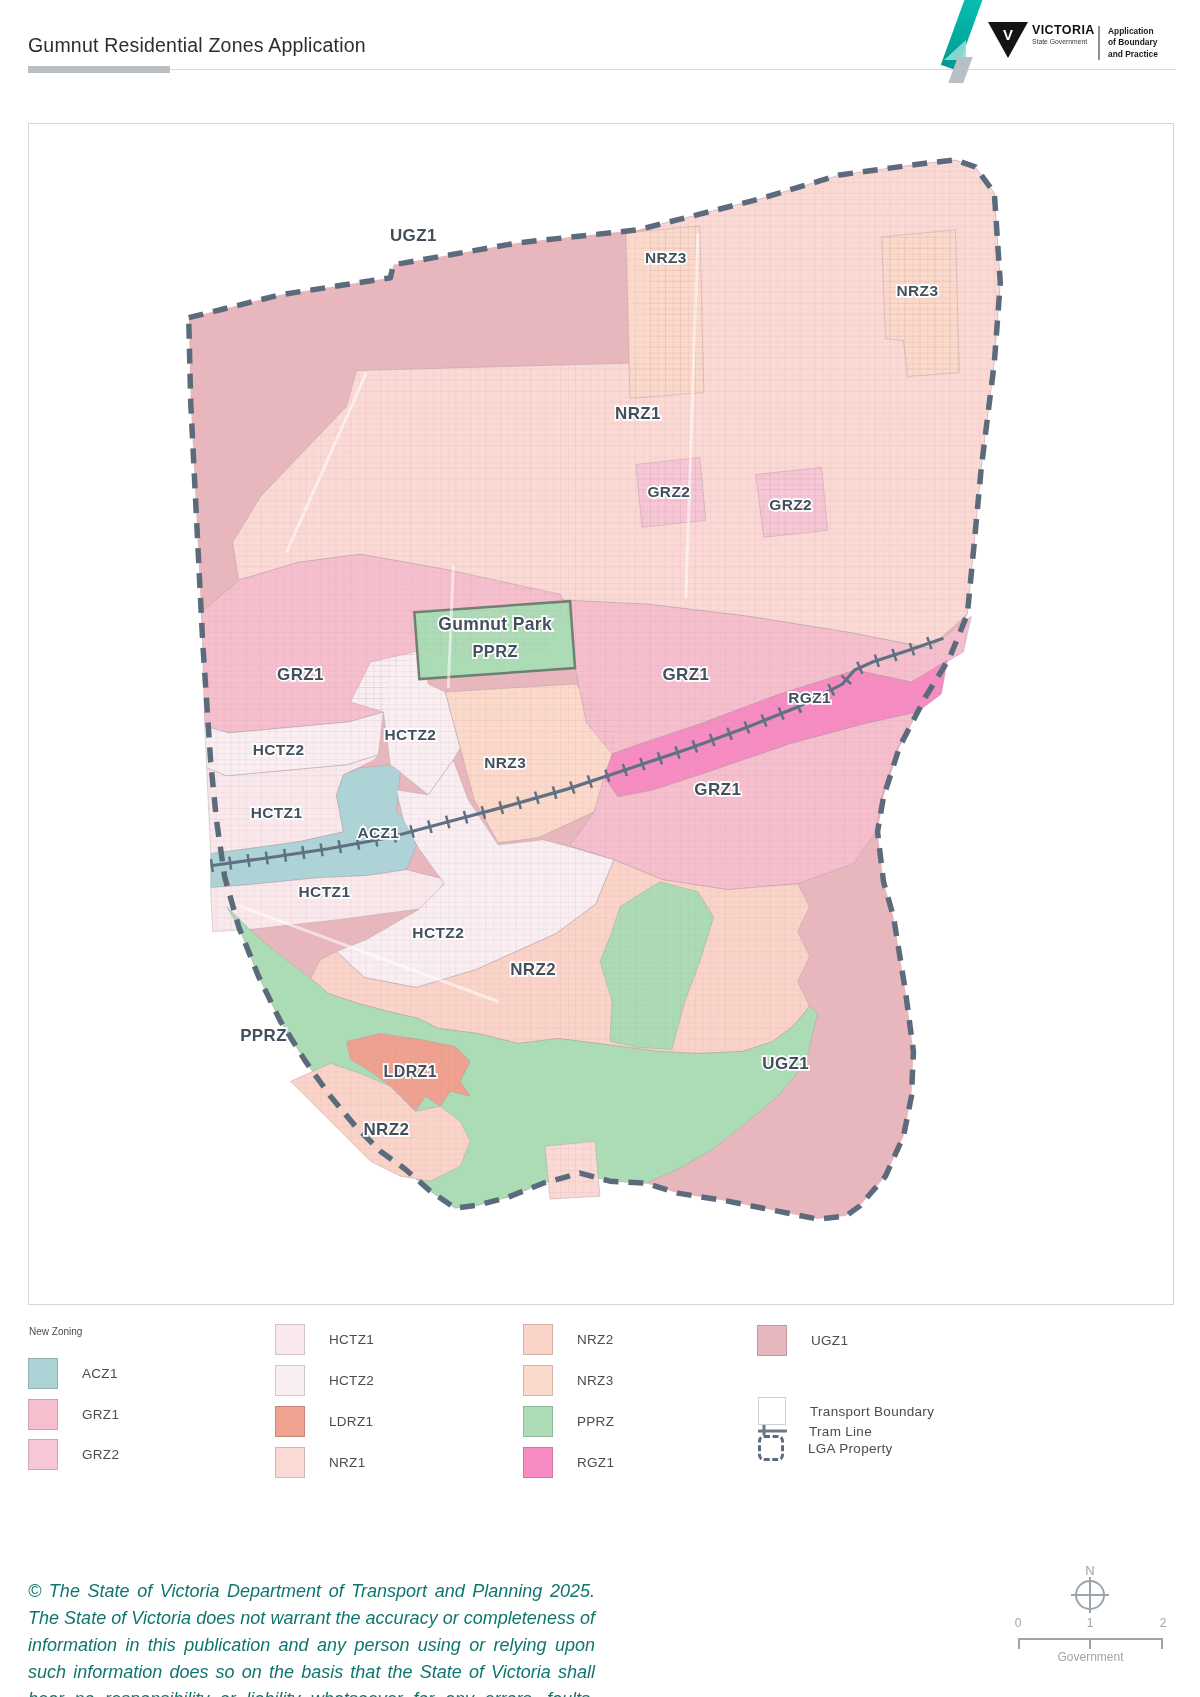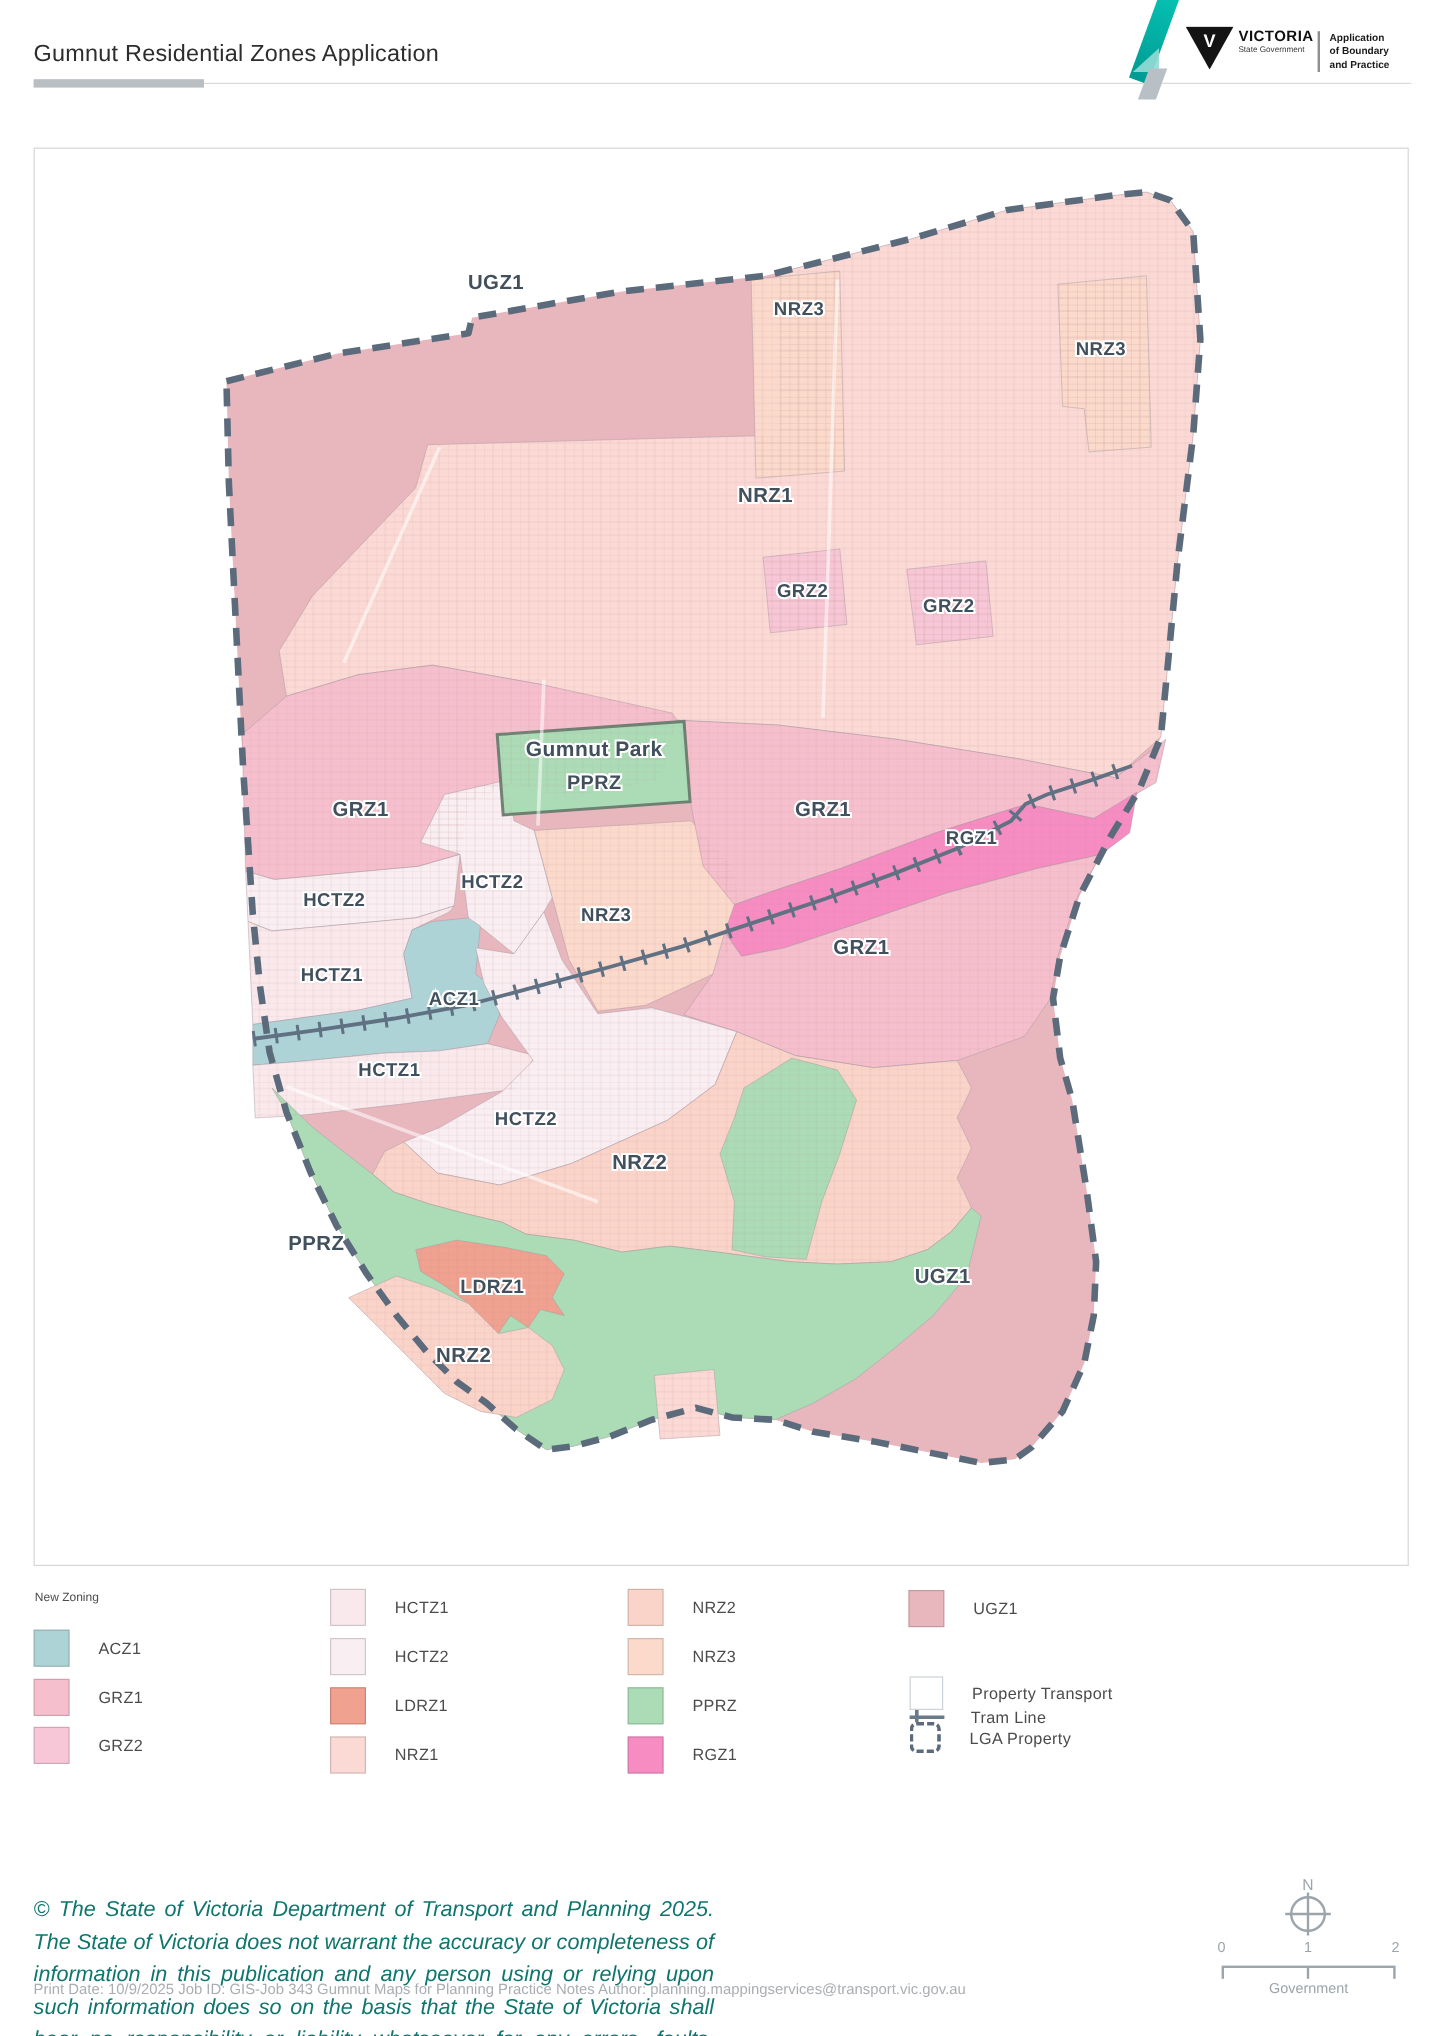--- a/index.html
+++ b/index.html
@@ -215,21 +215,21 @@
     </div>
   <div class="li" style="left:755px;top:1422px">
     <svg width="34" height="18">
       <line x1="3" y1="9" x2="32" y2="9" stroke="#6b7a88" stroke-width="3"></line>
       <line x1="9" y1="2" x2="9" y2="16" stroke="#6b7a88" stroke-width="3"></line>
     </svg>
     <span class="ll" style="margin-left:-4px">Tram Line</span>
     </div>
   <div class="li" style="left:758px;top:1397px">
     <span class="sw sw-prop"></span>
-    <span class="ll">Property Transport</span>
+    <span class="ll">Transport Boundary</span>
     </div>
   <div class="li" style="left:758px;top:1435px">
     <span class="sw-lga"></span>
     <span class="ll">LGA Property</span>
     </div>
 
   <svg style="position:absolute;left:1068px;top:1562px" width="44" height="54">
     <text x="22" y="13" text-anchor="middle" font-size="13" fill="#9ba5ab">N</text>
     <circle cx="22" cy="33" r="14" fill="none" stroke="#9ba5ab" stroke-width="2"></circle>
     <line x1="22" y1="15" x2="22" y2="51" stroke="#9ba5ab" stroke-width="2"></line>
@@ -242,15 +242,14 @@
     <span class="num" style="left:145px">2</span>
     <div class="sb-line">
       <div class="sb-tick" style="left:0"></div>
       <div class="sb-tick" style="left:71px"></div>
       <div class="sb-tick" style="right:0"></div>
     </div>
     <div class="sb-unit">Government</div>
   </div>
 
   <div class="disclaimer">© The State of Victoria Department of Transport and Planning 2025. The State of Victoria does not warrant the accuracy or completeness of information in this publication and any person using or relying upon such information does so on the basis that the State of Victoria shall bear no responsibility or liability whatsoever for any errors, faults, defects or omissions in the information.</div>
-  <div class="printline">Print Date: 10/9/2025  Job ID: GIS-Job 343 Gumnut Maps for Planning Practice Notes   Author: planning.mappingservices@transport.vic.gov.au</div>
 
 </div>
 
 </body></html>

